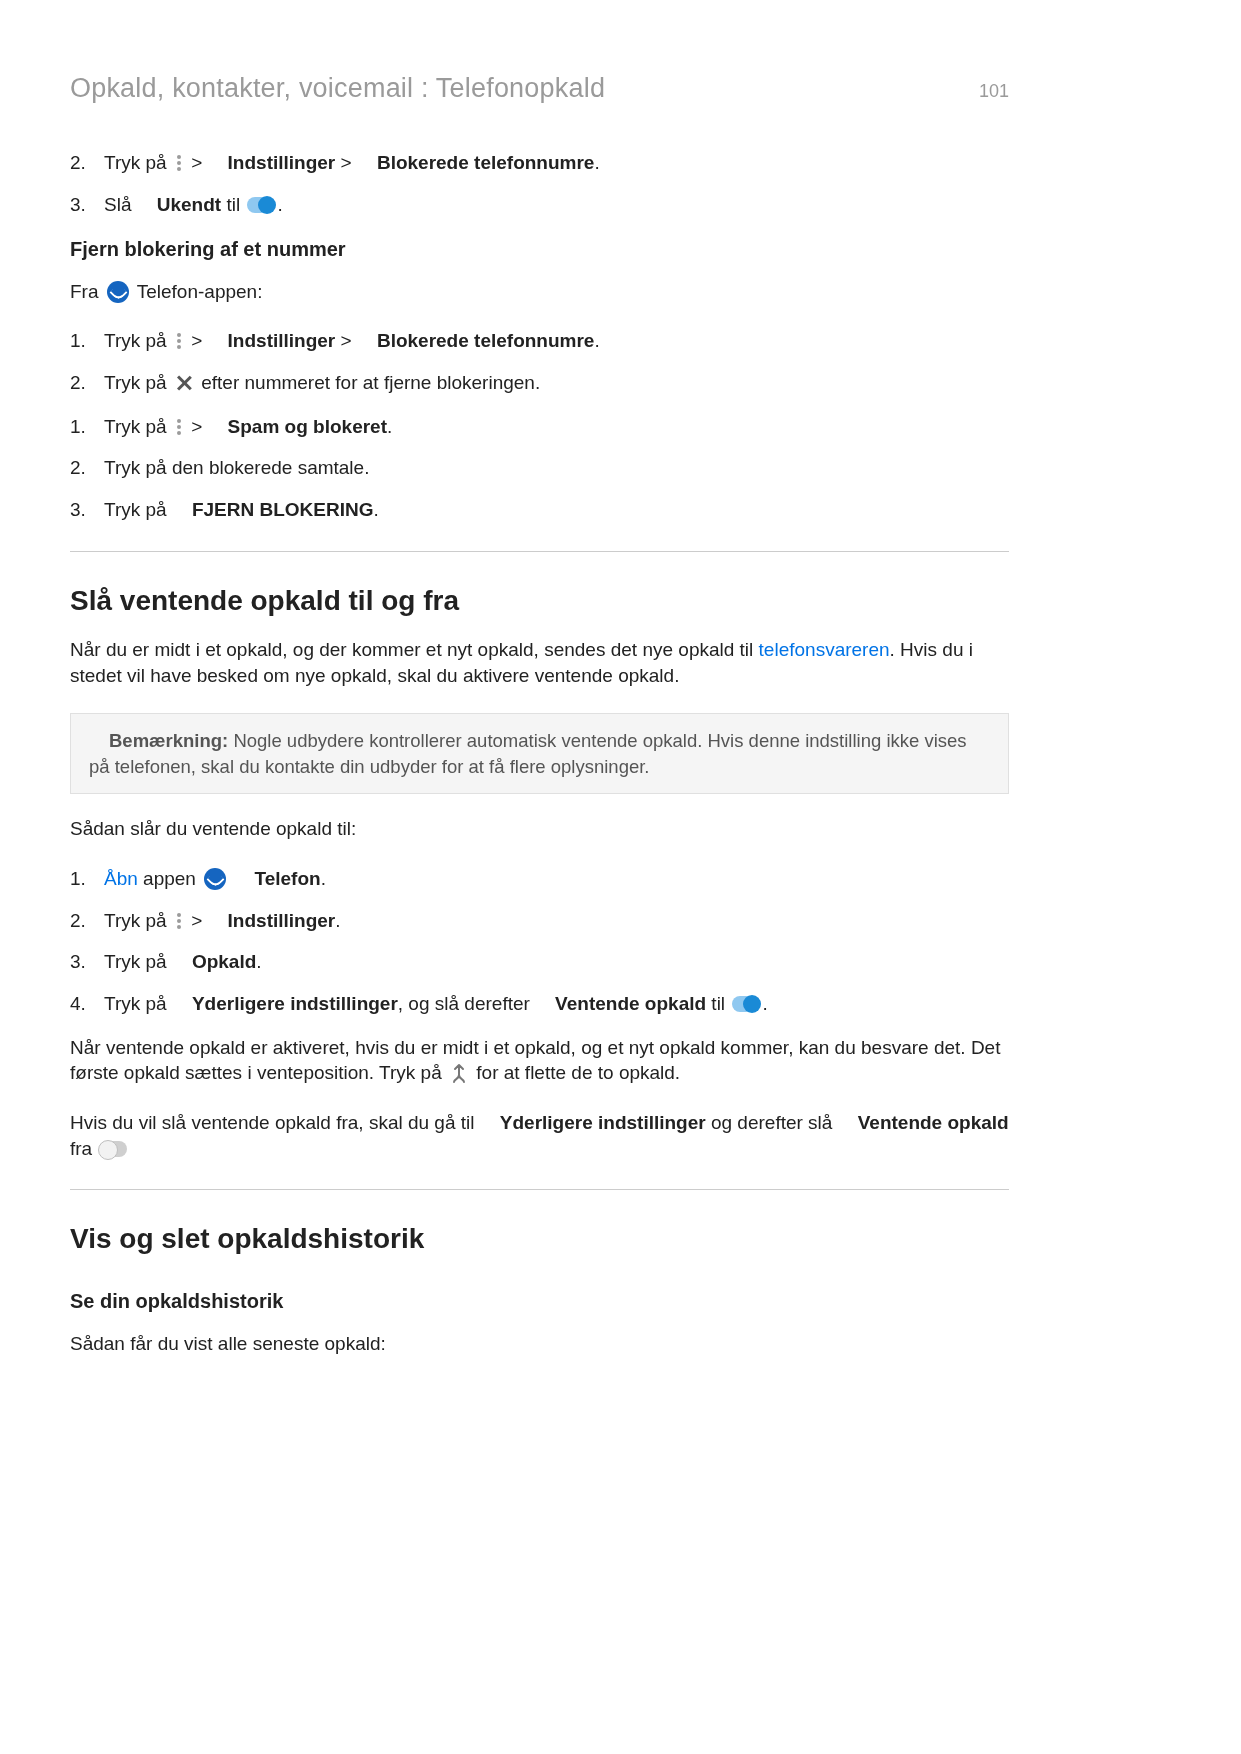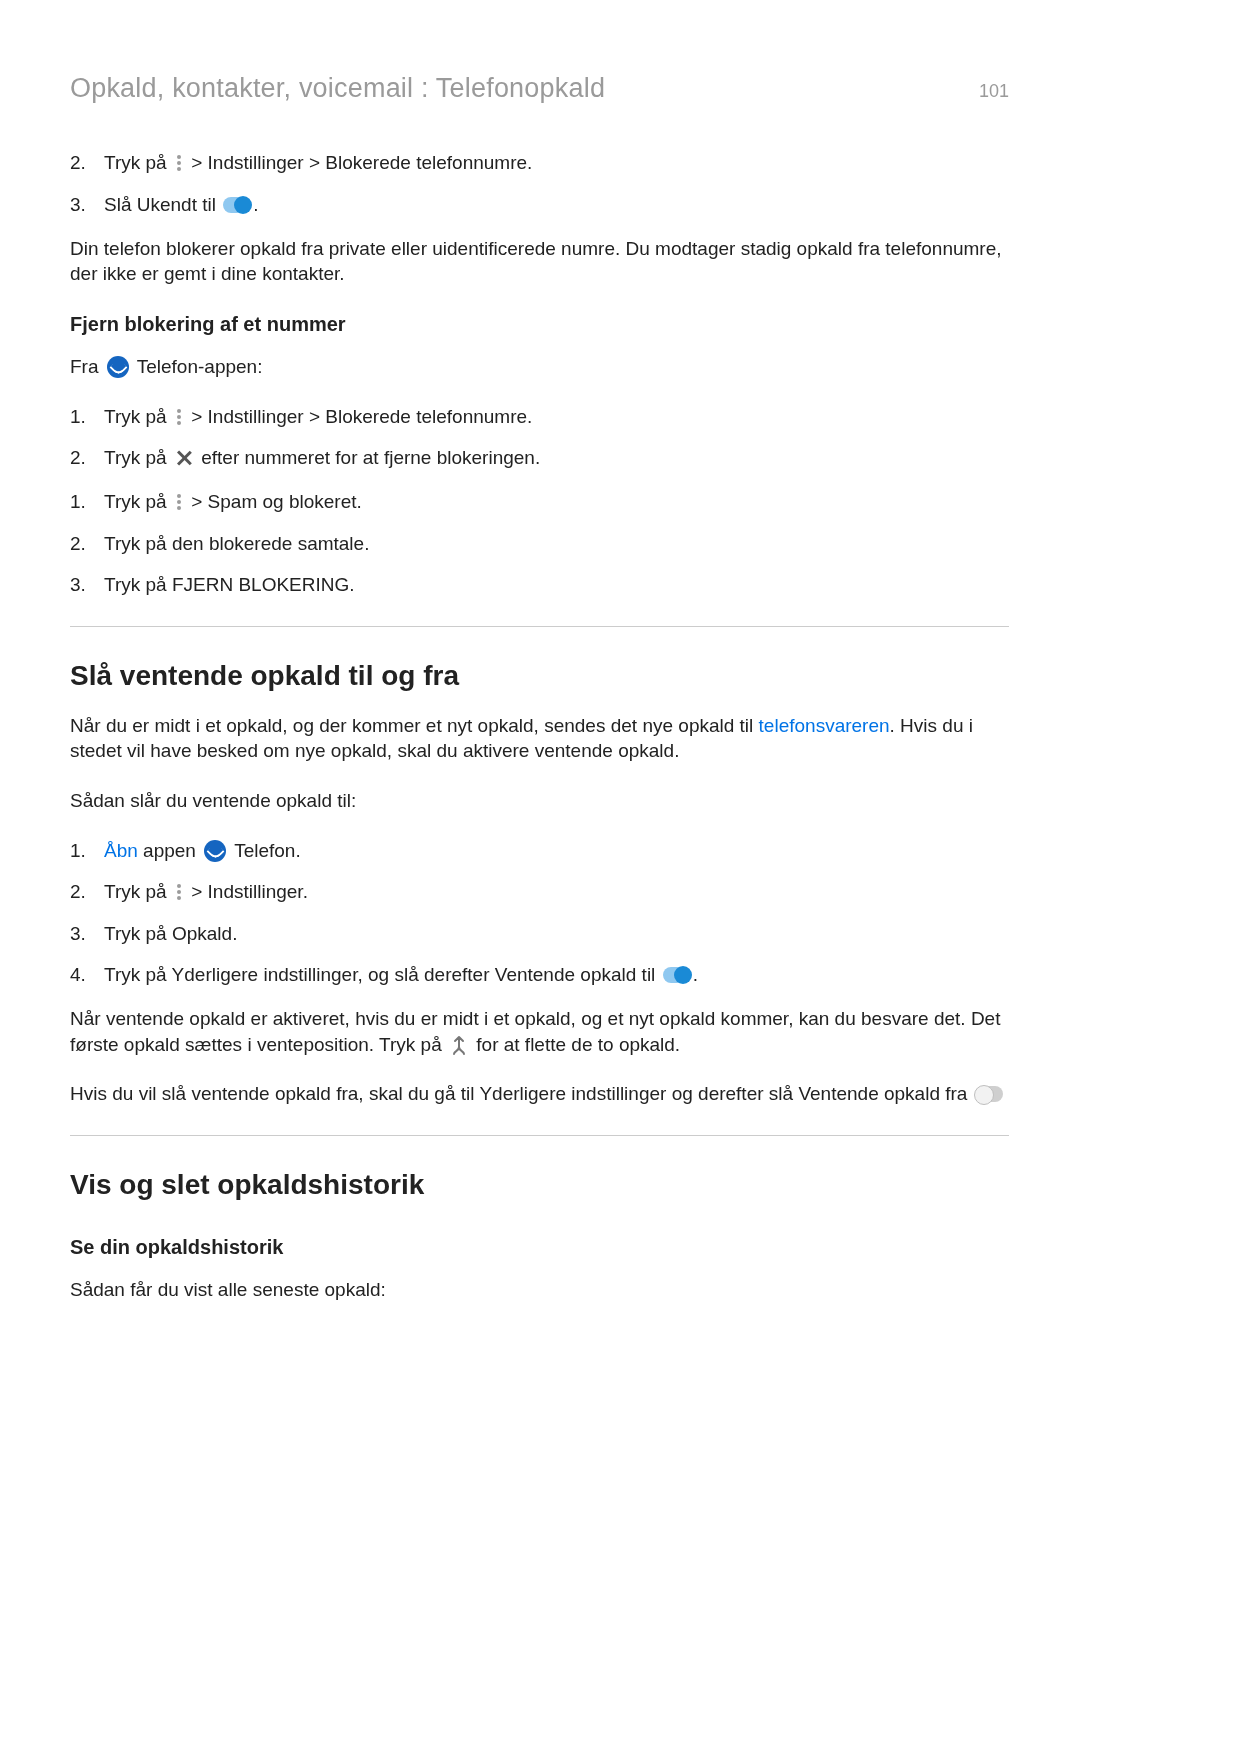--- a/index.html
+++ b/index.html
@@ -56,21 +56,21 @@
     font-size: 28px;
     font-weight: 700;
     margin: 0 0 18px 0;
     color: #222;
   }
   .rule {
     border: none;
     border-top: 1px solid #ccc;
     margin: 28px 0 30px 0;
   }
-  .bold { font-weight: 400; }
+  .bold { font-weight: 700; margin-left: 20px; }
   .link { color: #0073e6; }
   .notebox {
     background: #f5f5f5;
     border: 1px solid #e0e0e0;
     padding: 14px 18px;
     margin: 10px 0 22px 0;
     color: #555;
     font-size: 18.5px;
     line-height: 1.4;
   }
@@ -203,21 +203,20 @@
     </li>
     <li>
       <span class="step-num">3.</span>
       <span class="step-body">
         <span>Slå </span><span class="bold">Ukendt</span><span> til </span>
         <span class="icon icon-toggle on"></span><span>.</span>
       </span>
     </li>
   </ol>
 
-  <p class="para">Din telefon blokerer opkald fra private eller uidentificerede numre. Du modtager stadig opkald fra telefonnumre, der ikke er gemt i dine kontakter.</p>
 
   <h2 class="section">Fjern blokering af et nummer</h2>
 
   <p class="para">
     <span>Fra </span>
     <span class="icon icon-phone"></span>
     <span> Telefon-appen:</span>
   </p>
 
   <ol class="steps">
@@ -262,20 +261,23 @@
   </ol>
 
   <hr class="rule">
 
   <h1 class="bigsection">Slå ventende opkald til og fra</h1>
 
   <p class="para">
     <span>Når du er midt i et opkald, og der kommer et nyt opkald, sendes det nye opkald til </span><span class="link">telefonsvareren</span><span>. Hvis du i stedet vil have besked om nye opkald, skal du aktivere ventende opkald.</span>
   </p>
 
+  <div class="notebox">
+    <span class="bold">Bemærkning:</span><span> Nogle udbydere kontrollerer automatisk ventende opkald. Hvis denne indstilling ikke vises på telefonen, skal du kontakte din udbyder for at få flere oplysninger.</span>
+  </div>
 
   <p class="para">Sådan slår du ventende opkald til:</p>
 
   <ol class="steps">
     <li>
       <span class="step-num">1.</span>
       <span class="step-body">
         <span class="link">Åbn</span><span> appen </span>
         <span class="icon icon-phone"></span>
         <span> </span><span class="bold">Telefon</span><span>.</span>

